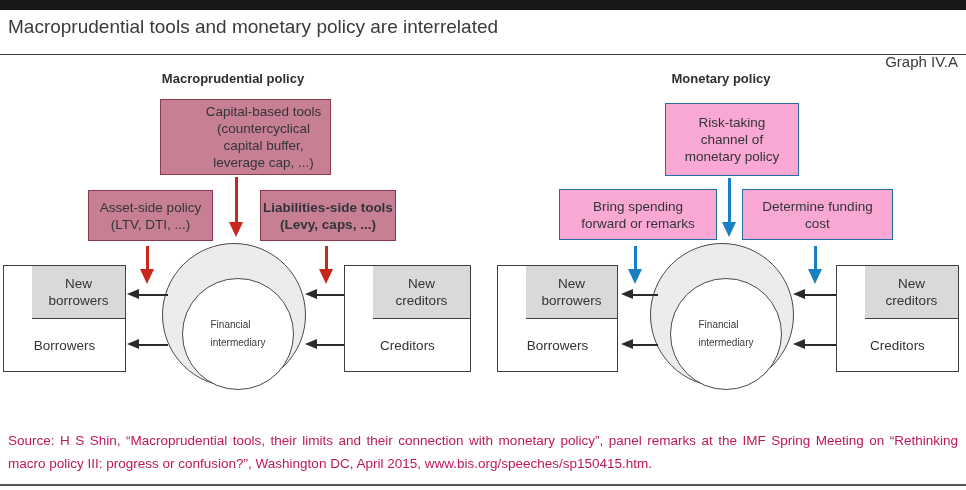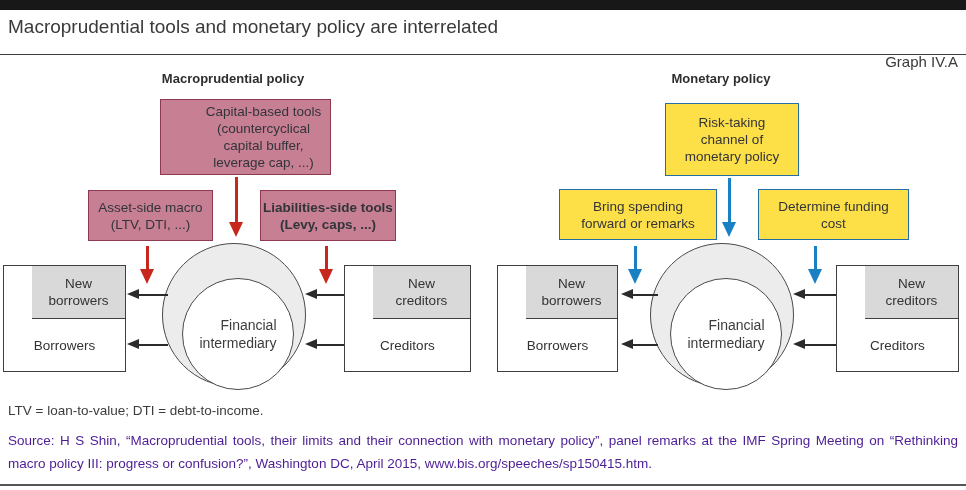--- a/index.html
+++ b/index.html
@@ -17,28 +17,28 @@
 
   
   .panel-title { position:absolute; width:300px; text-align:center; font-weight:bold; font-size:13px; color:#2e2e2e; }
 
   
   .box {
     position:absolute; display:flex; align-items:center; justify-content:center;
     text-align:center; white-space:pre-line; font-size:13.5px; line-height:17px; color:#33343a;
   }
   .macro-box { background:#c67f93; border:1.5px solid #8d3a50; }
-  .money-box { background:#fde047; border:1.5px solid #2470a6; }
+  .money-box { background:#f9a8d4; border:1.5px solid #2470a6; }
 
   
   .circle-outer { position:absolute; width:142px; height:142px; border-radius:50%; background:#ececec; border:1.2px solid #4a4a4a; }
   .circle-inner {
     position:absolute; width:110px; height:110px; border-radius:50%; background:#fff; border:1.2px solid #4a4a4a;
-    display:flex; align-items:center; justify-content:center; text-align:right;
-    white-space:pre-line; font-size:14px; line-height:18px; color:#3c3c3c;
+    display:flex; align-items:center; justify-content:center; text-align:left;
+    white-space:pre-line; font-size:10px; line-height:18px; color:#3c3c3c;
   }
 
   
   .stack { position:absolute; border:1.5px solid #3f3f3f; background:#fff; }
   .stack .row {
     height:52px; display:flex; align-items:center; justify-content:center;
     text-align:center; white-space:pre-line; font-size:13.5px; line-height:17px; color:#333;
   }
   .stack .row.gray { background:#d9d9d9; border-bottom:1.5px solid #3f3f3f;margin-left:28px; }
 
@@ -49,40 +49,40 @@
   .head-down { position:absolute; width:0; height:0; border-left:7px solid transparent; border-right:7px solid transparent; }
   .head-down.red { border-top:15px solid #c8281c; }
   .head-down.blue { border-top:15px solid #1a80c4; }
 
   
   .shaft-h { position:absolute; height:2px; background:#2b2b2b; }
   .head-left { position:absolute; width:0; height:0; border-top:5.5px solid transparent; border-bottom:5.5px solid transparent; border-right:12px solid #2b2b2b; }
 
   
   .note { position:absolute; left:8px; top:403px; font-size:13.5px; color:#3c3c3c; }
-  .source { position:absolute; left:8px; top:429px; width:950px; font-size:13.5px; line-height:23px; text-align:justify; color:#4c1d95; }
+  .source { position:absolute; left:8px; top:429px; width:950px; font-size:13.5px; line-height:23px; text-align:justify; color:#be185d; }
 </style>
 </head>
 <body>
 
 <div class="page">
 
   <div class="top-bar"></div>
   <div class="fig-title">Macroprudential tools and monetary policy are interrelated</div>
   <div class="graph-label">Graph IV.A</div>
   <div class="rule-top"></div>
 
   <div>
     <div class="panel-title" style="left:83px; top:71px;">Macroprudential policy</div>
 
     <div class="box macro-box" style="left:160px; top:99px;  width:133px; height:74px;padding-left:36px;">Capital-based tools
 (countercyclical
 capital buffer,
 leverage cap, ...)</div>
-    <div class="box macro-box" style="left:88px;  top:190px; width:123px; height:49px;">Asset-side macro
+    <div class="box macro-box" style="left:88px;  top:190px; width:123px; height:49px;">Asset-side policy
 (LTV, DTI, ...)</div>
     <div class="box macro-box" style="left:260px; top:190px; width:134px; height:49px;font-weight:bold;">Liabilities-side tools
 (Levy, caps, ...)</div>
 
     <div class="circle-outer" style="left:162px; top:243px;"></div>
     <div class="circle-inner" style="left:182px; top:278px;">Financial
 intermediary</div>
 
     <div class="stack" style="left:3px; top:265px; width:121px;">
       <div class="row gray">New
@@ -113,21 +113,21 @@
   </div>
 
   <div>
     <div class="panel-title" style="left:571px; top:71px;">Monetary policy</div>
 
     <div class="box money-box" style="left:665px; top:103px; width:132px; height:71px;">Risk-taking
 channel of
 monetary policy</div>
     <div class="box money-box" style="left:559px; top:189px; width:156px; height:49px;">Bring spending
 forward or remarks</div>
-    <div class="box money-box" style="left:742px; top:189px; width:149px; height:49px;margin-left:16px;">Determine funding
+    <div class="box money-box" style="left:742px; top:189px; width:149px; height:49px;">Determine funding
 cost</div>
 
     <div class="circle-outer" style="left:650px; top:243px;"></div>
     <div class="circle-inner" style="left:670px; top:278px;">Financial
 intermediary</div>
 
     <div class="stack" style="left:497px; top:265px; width:119px;">
       <div class="row gray">New
 borrowers</div>
       <div class="row">Borrowers</div>
@@ -148,17 +148,16 @@
     <div class="shaft-h" style="left:632px; top:294px; width:26px;"></div>
     <div class="head-left" style="left:621px; top:289px;"></div>
     <div class="shaft-h" style="left:632px; top:344px; width:26px;"></div>
     <div class="head-left" style="left:621px; top:339px;"></div>
     <div class="shaft-h" style="left:805px; top:294px; width:31px;"></div>
     <div class="head-left" style="left:793px; top:289px;"></div>
     <div class="shaft-h" style="left:805px; top:344px; width:31px;"></div>
     <div class="head-left" style="left:793px; top:339px;"></div>
   </div>
 
-  <div class="note">LTV = loan-to-value; DTI = debt-to-income.</div>
   <div class="source">Source: H S Shin, “Macroprudential tools, their limits and their connection with monetary policy”, panel remarks at the IMF Spring Meeting on “Rethinking macro policy III: progress or confusion?”, Washington DC, April 2015, www.bis.org/speeches/sp150415.htm.</div>
 
   <div class="rule-bottom"></div>
 </div>
 
 </body></html>

